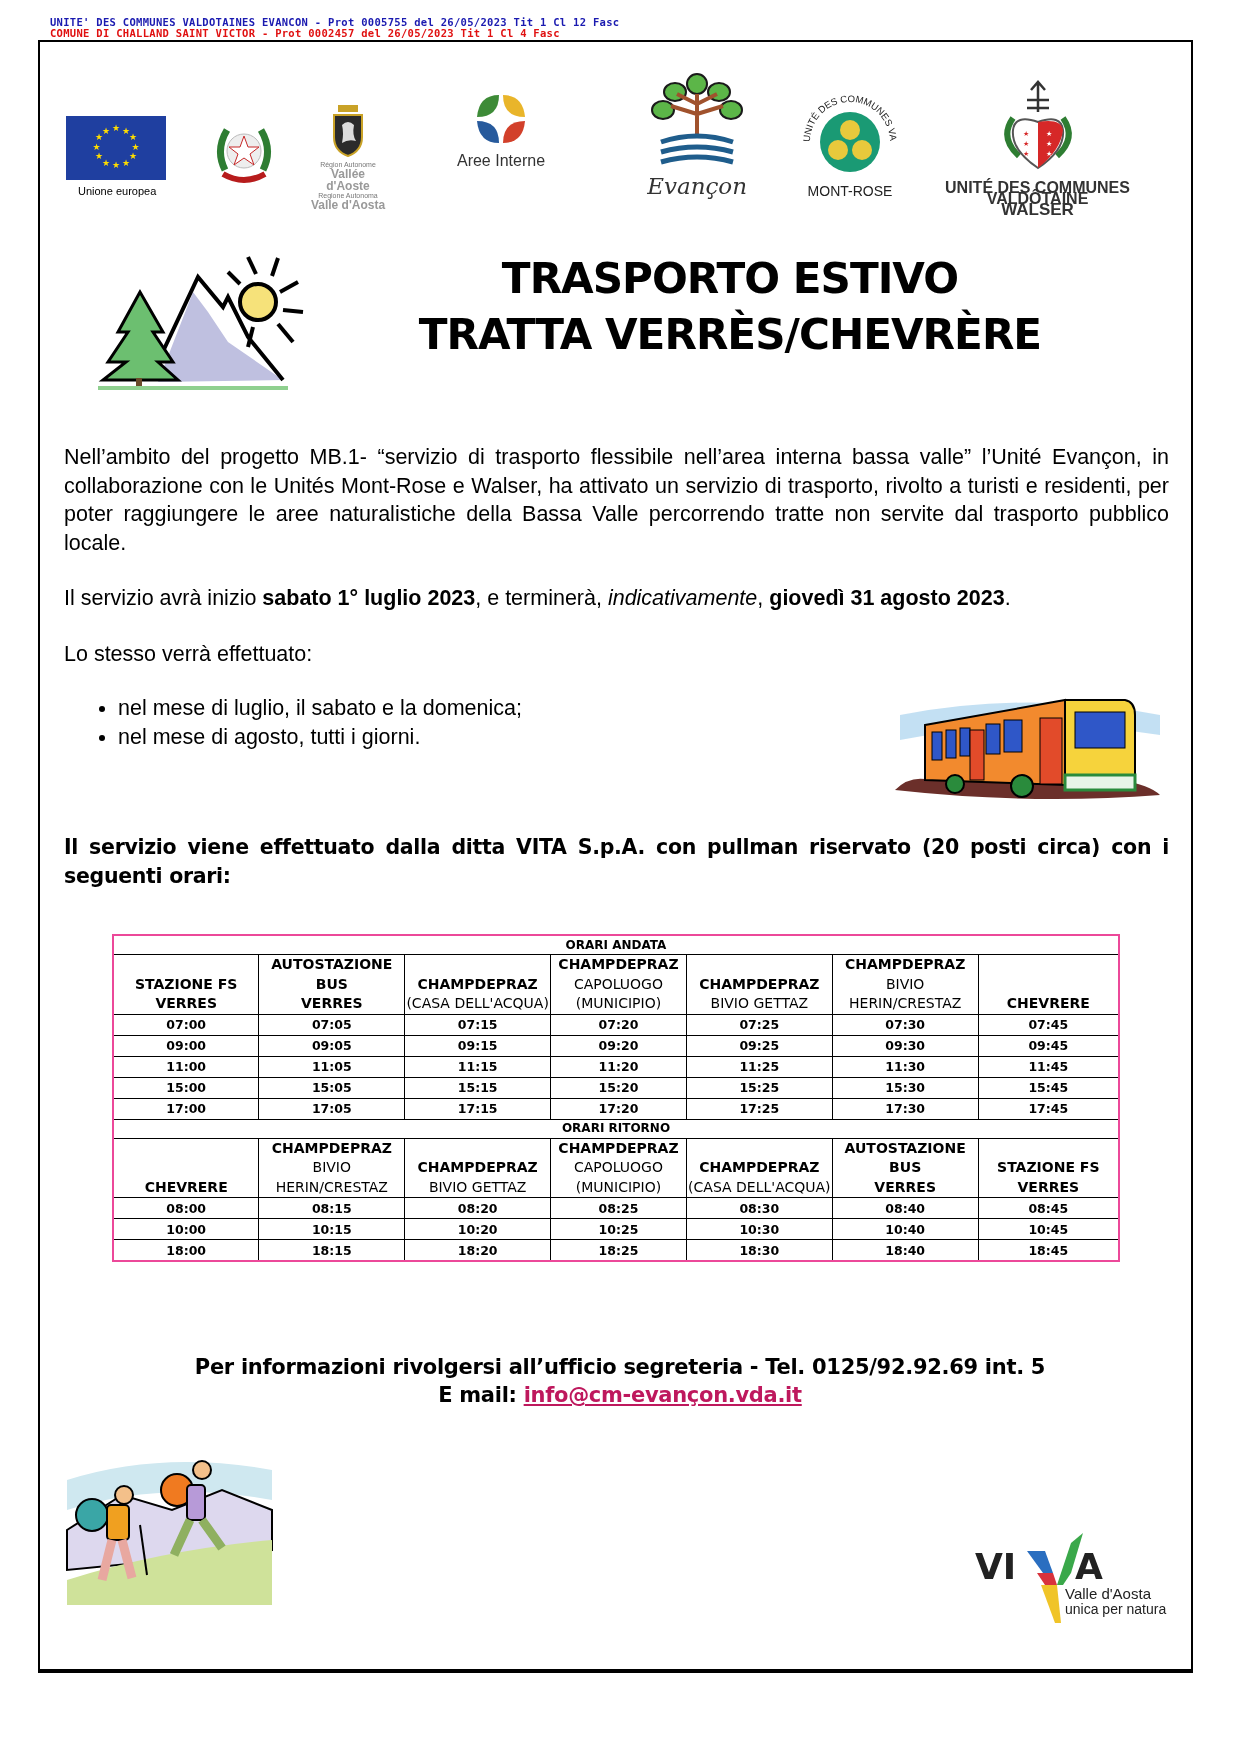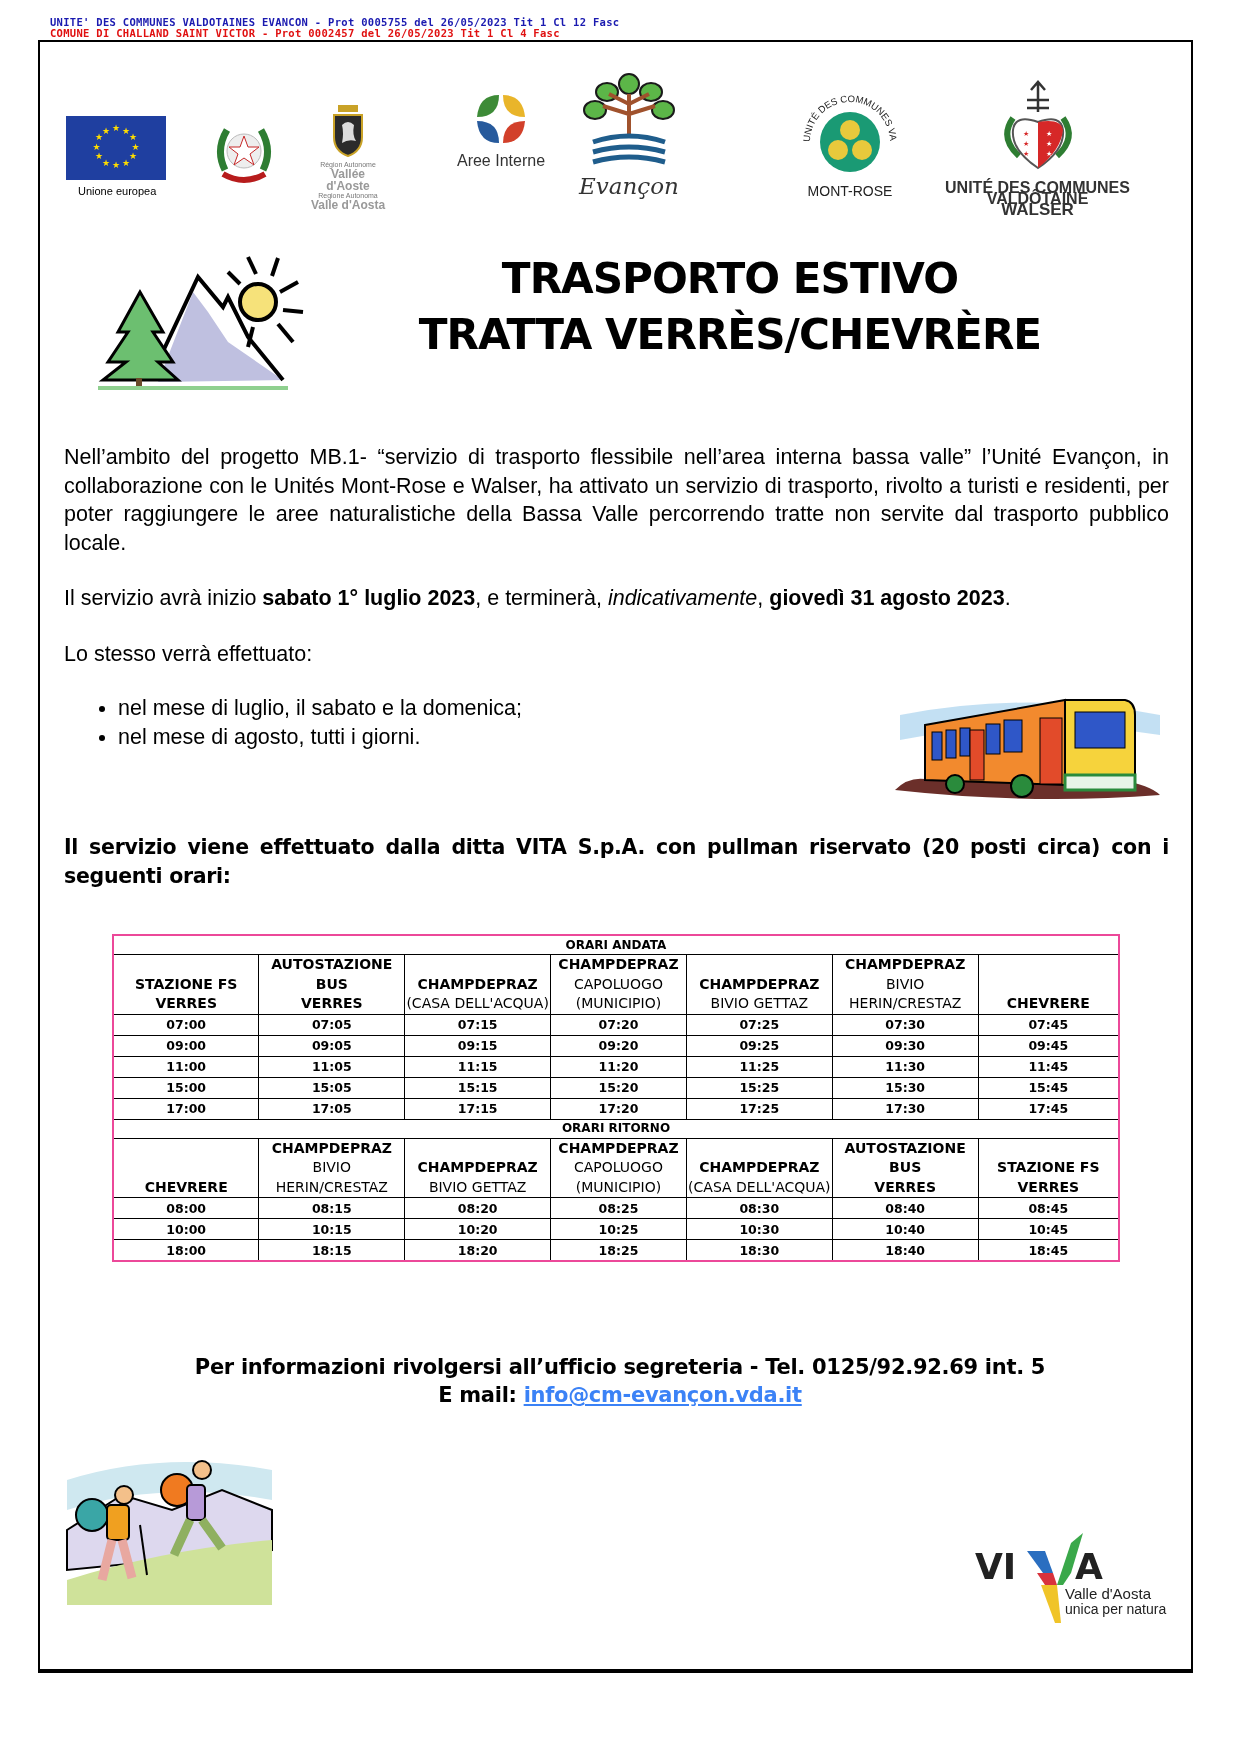--- a/index.html
+++ b/index.html
@@ -14,21 +14,21 @@
   .para b { font-weight:bold; }
   ul.bul { position:absolute; left:88px; top:694px; margin:0; padding:0 0 0 30px; font-family:"Liberation Sans", sans-serif; font-size:21.5px; line-height:28.5px; }
   .boldline { position:absolute; left:64px; top:833px; width:1105px; font-family:"DejaVu Sans", sans-serif; font-weight:bold; font-size:20.5px; line-height:28.5px; text-align:justify; letter-spacing:-0.3px; }
   table.sched { position:absolute; left:112px; top:934px; width:1008px; border-collapse:collapse; font-family:"DejaVu Sans", sans-serif; font-size:12.5px; table-layout:fixed; }
   table.sched td { border:1px solid #000; text-align:center; padding:0; height:20px; line-height:19px; font-weight:bold; }
   table.sched td.hdr { height:58px; vertical-align:bottom; line-height:19.5px; font-size:14px; }
   table.sched td.hdr .nb { font-weight:normal; }
   table.sched td.sect { height:18px; line-height:17px; font-size:12px; }
   table.sched { border:2px solid #ec4899; }
   .contact { position:absolute; left:140px; top:1353px; width:960px; text-align:center; font-family:"DejaVu Sans", sans-serif; font-weight:bold; font-size:21px; line-height:28px; letter-spacing:-0.3px; }
-  .contact a { color:#3b82f6; text-decoration:underline; }
+  .contact a { color:#be185d; text-decoration:underline; }
 </style>
 </head>
 <body>
 
 <div class="stamp blue">UNITE' DES COMMUNES VALDOTAINES EVANCON - Prot 0005755 del 26/05/2023 Tit 1 Cl 12 Fasc</div>
 <div class="stamp red">COMUNE DI CHALLAND SAINT VICTOR - Prot 0002457 del 26/05/2023 Tit 1 Cl 4 Fasc</div>
 
 <div class="frame"></div>
 
 <div class="logo" style="left:66px;top:116px;width:102px;height:82px;">
@@ -77,21 +77,21 @@
 <div class="logo" style="left:448px;top:92px;width:106px;text-align:center;">
   <svg width="54" height="54" viewBox="0 0 54 54">
     <path d="M25 3 Q5 3 3 25 Q25 25 25 3Z" fill="#3d8b37"></path>
     <path d="M29 3 Q49 3 51 25 Q29 25 29 3Z" fill="#e9b52a"></path>
     <path d="M3 29 Q5 51 25 51 Q25 29 3 29Z" fill="#275a9c"></path>
     <path d="M51 29 Q49 51 29 51 Q29 29 51 29Z" fill="#d2402a"></path>
   </svg>
   <div style="font-family:'Liberation Sans',sans-serif;font-size:16px;color:#333;margin-top:2px;">Aree Interne</div>
 </div>
 
-<div class="logo" style="left:579px;top:70px;width:120px;text-align:left;">
+<div class="logo" style="left:627px;top:70px;width:120px;text-align:right;">
   <svg width="100" height="100" viewBox="0 0 100 100">
     <g fill="#5cb648" stroke="#1a1a1a" stroke-width="2">
       <ellipse cx="50" cy="14" rx="10" ry="10"></ellipse>
       <ellipse cx="28" cy="22" rx="11" ry="9"></ellipse>
       <ellipse cx="72" cy="22" rx="11" ry="9"></ellipse>
       <ellipse cx="16" cy="40" rx="11" ry="9"></ellipse>
       <ellipse cx="84" cy="40" rx="11" ry="9"></ellipse>
     </g>
     <path d="M50 24 V66 M50 44 L24 36 M50 44 L76 36 M50 34 L30 24 M50 34 L70 24" stroke="#a0522d" stroke-width="4" fill="none"></path>
     <g stroke="#1f5d8c" stroke-width="5" fill="none">

